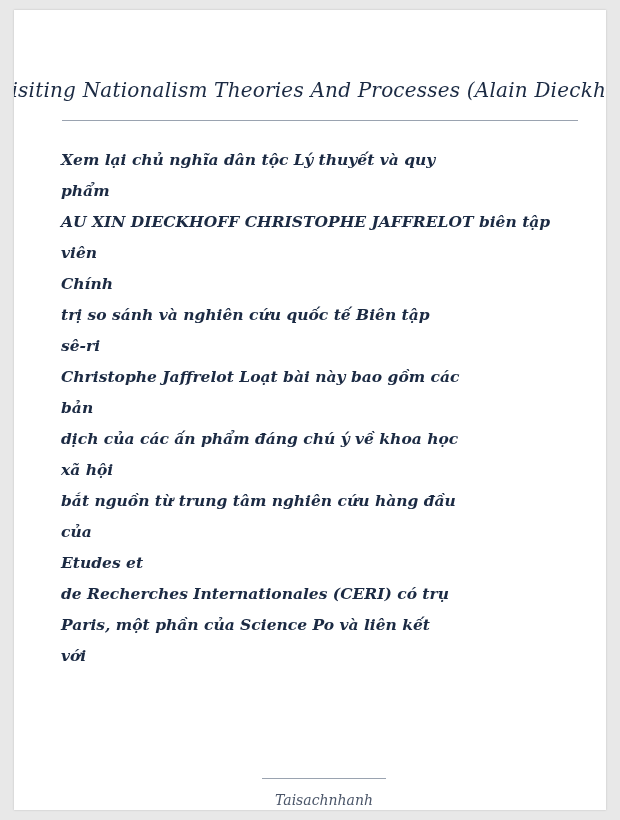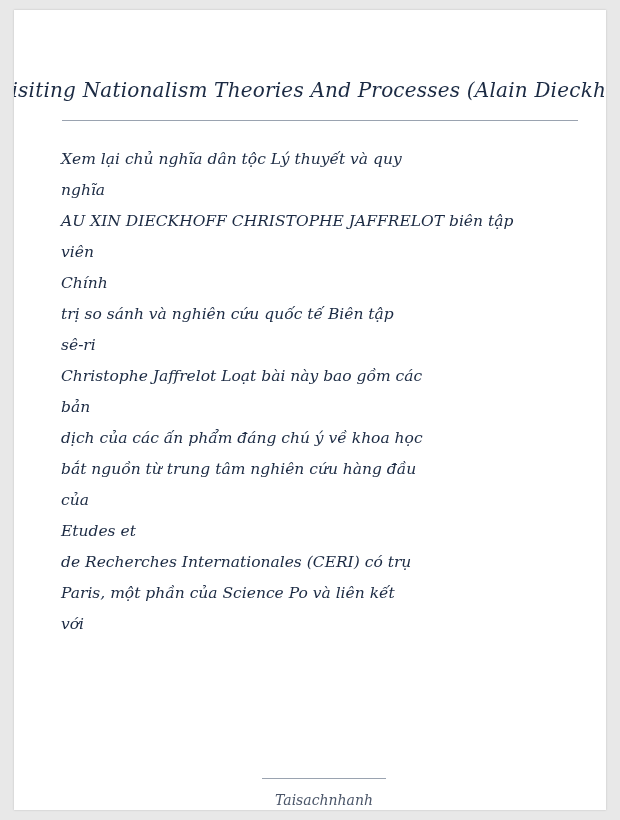--- a/index.html
+++ b/index.html
@@ -52,20 +52,21 @@
   .body-text {
     position: absolute;
     left: 47px;
     top: 134px;
     width: 420px;
     font-family: "DejaVu Serif", serif;
     font-style: italic;
     font-size: 15.5px;
     line-height: 31px;
     color: #1b2a43;
+    font-weight: bold;
   }
   .body-text .line {
     white-space: pre;
   }
   .footer-rule {
     position: absolute;
     left: 248px;
     top: 768px;
     width: 124px;
     height: 1px;
@@ -89,29 +90,30 @@
 <div class="page">
 
   <div class="title">
     <span class="title-inner">visiting Nationalism Theories And Processes (Alain Dieckhoff, Christophe</span>
   </div>
 
   <div class="rule"></div>
 
   <div class="body-text">
     <div class="line">Xem lại chủ nghĩa dân tộc Lý thuyết và quy</div>
-    <div class="line">nghĩa</div>
+    <div class="line">phẩm</div>
     <div class="line">AU XIN DIECKHOFF CHRISTOPHE JAFFRELOT biên tập</div>
     <div class="line">viên</div>
     <div class="line">Chính</div>
     <div class="line">trị so sánh và nghiên cứu quốc tế Biên tập</div>
     <div class="line">sê-ri</div>
     <div class="line">Christophe Jaffrelot Loạt bài này bao gồm các</div>
     <div class="line">bản</div>
     <div class="line">dịch của các ấn phẩm đáng chú ý về khoa học</div>
+    <div class="line">xã hội</div>
     <div class="line">bắt nguồn từ trung tâm nghiên cứu hàng đầu</div>
     <div class="line">của</div>
     <div class="line">Etudes et</div>
     <div class="line">de Recherches Internationales (CERI) có trụ</div>
     <div class="line">Paris, một phần của Science Po và liên kết</div>
     <div class="line">với</div>
   </div>
 
   <div class="footer-rule"></div>
   <div class="footer">Taisachnhanh</div>

